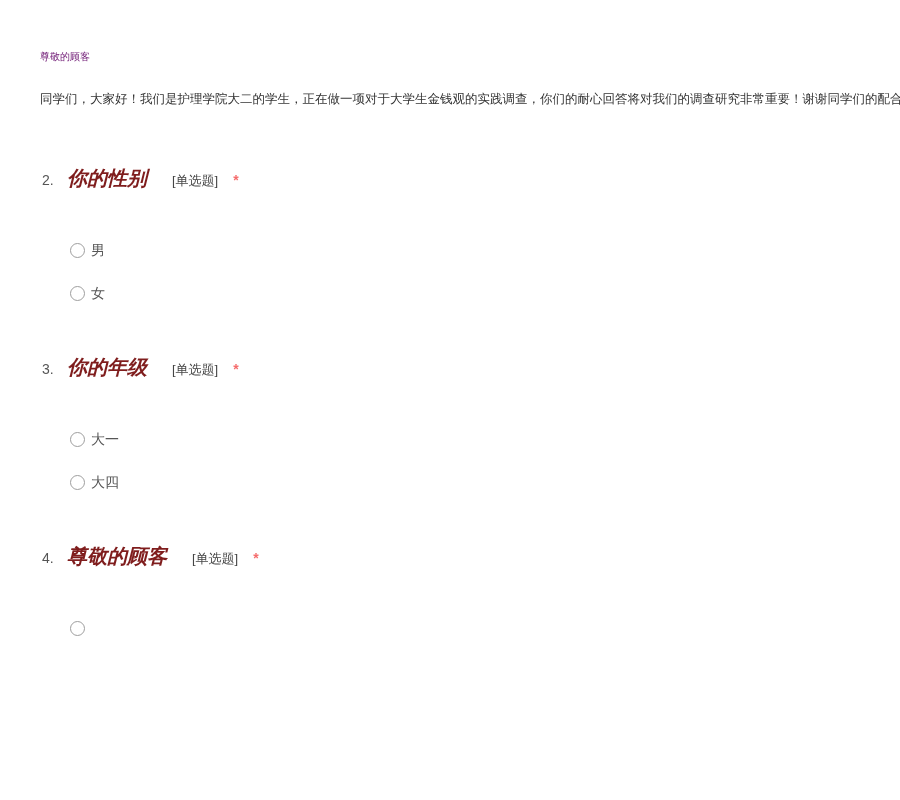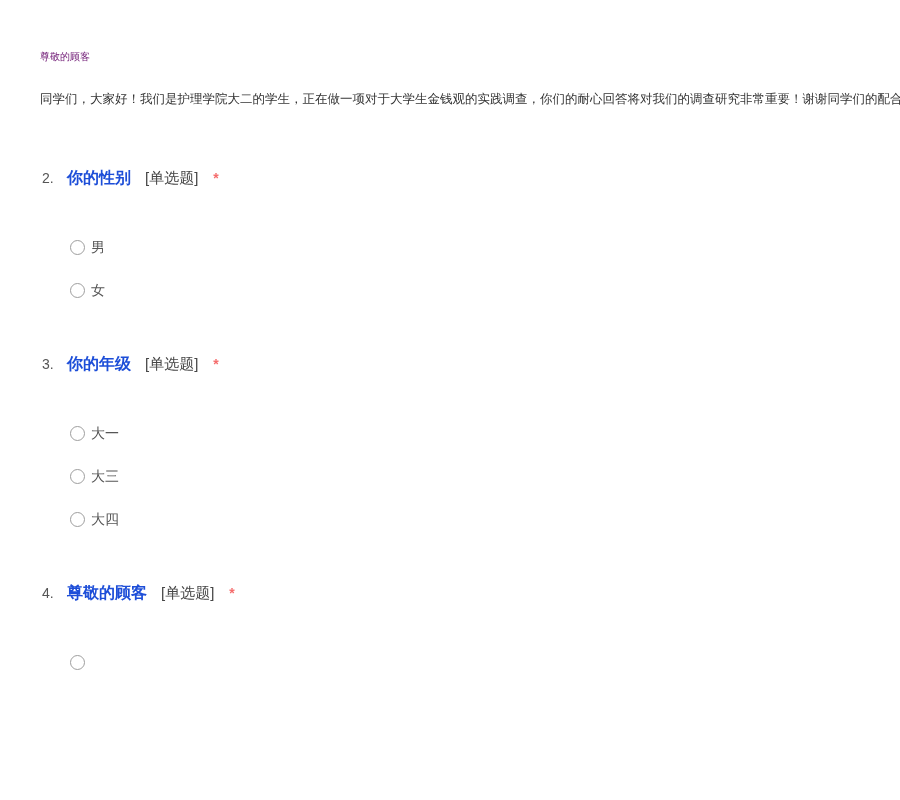--- a/index.html
+++ b/index.html
@@ -34,29 +34,30 @@
     line-height:20px;
     padding-left:2px;
   }
   .q-number {
     flex:0 0 25px;
     width:25px;
     font-size:14px;
     color:#555555;
   }
   .q-title {
-    font-size:16px;
+    font-size:20px;
     font-weight:bold;
-    color:#1d4ed8;
+    color:#7f1d1d;
     letter-spacing:0;
+    font-style:italic;
   }
   .q-type {
-    font-size:15px;
+    font-size:13px;
     color:#454545;
-    margin-left:14px;
+    margin-left:25px;
   }
   .q-required {
     font-size:14px;
     font-weight:bold;
     color:var(--required-asterisk, #f56c6c);
     margin-left:15px;
   }
 
   .options {
     margin-top:51px;
@@ -118,24 +119,20 @@
       <span class="q-type">[单选题]</span>
       <span class="q-required">*</span>
     </div>
     <div class="options">
   <div class="option">
     <span class="radio"></span>
     <span class="option-label">大一</span>
   </div>
 
 
-  <div class="option">
-    <span class="radio"></span>
-    <span class="option-label">大三</span>
-  </div>
 
   <div class="option">
     <span class="radio"></span>
     <span class="option-label">大四</span>
   </div>
 
 
 </div>
   </div>
 

